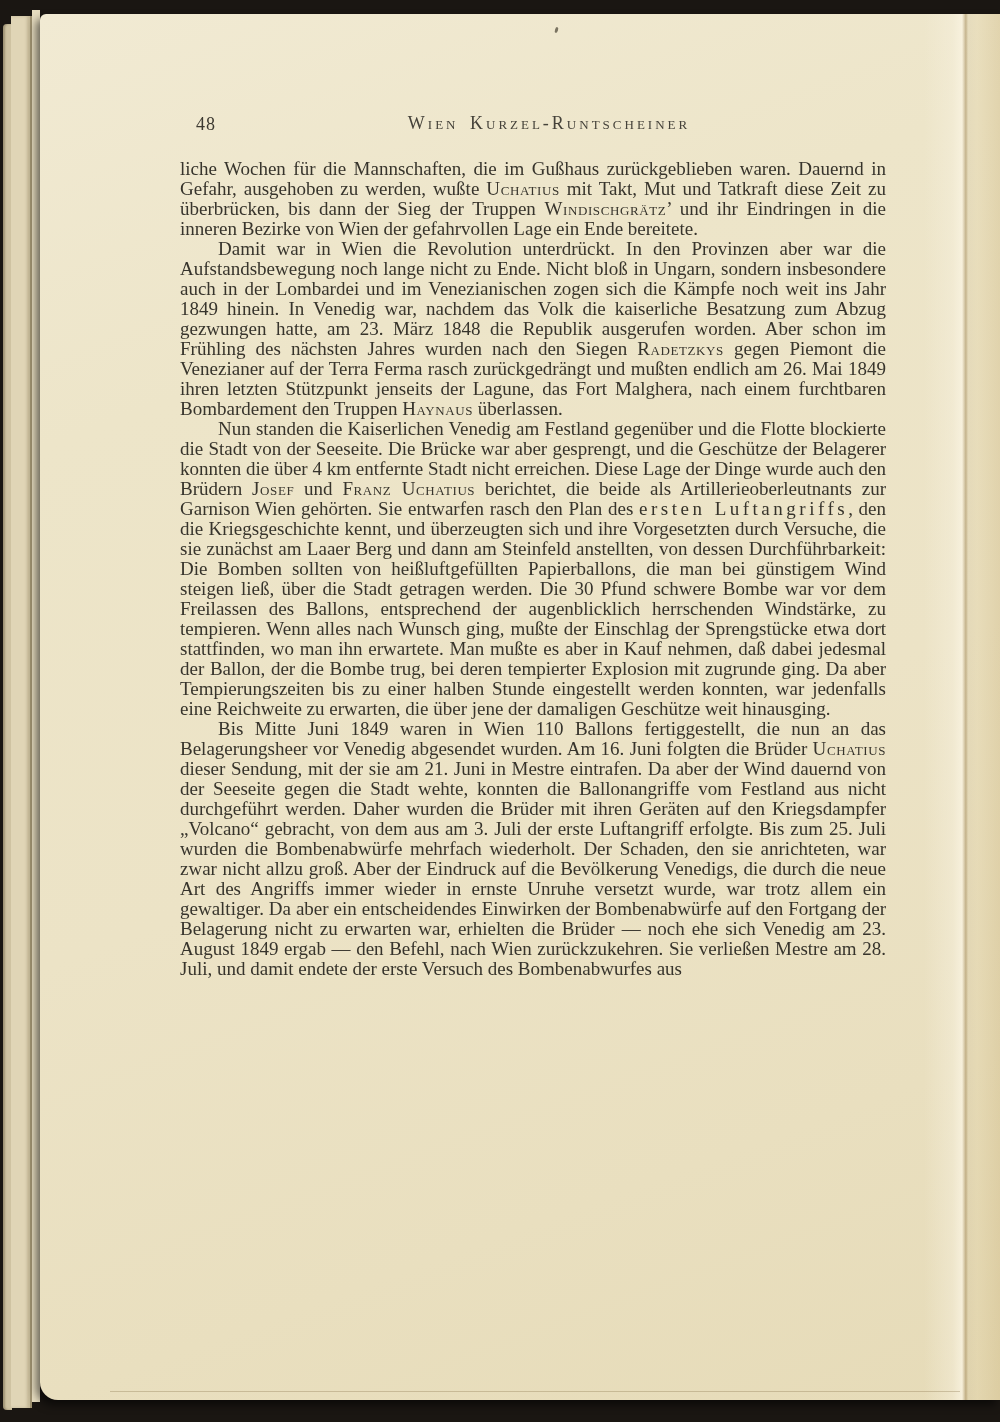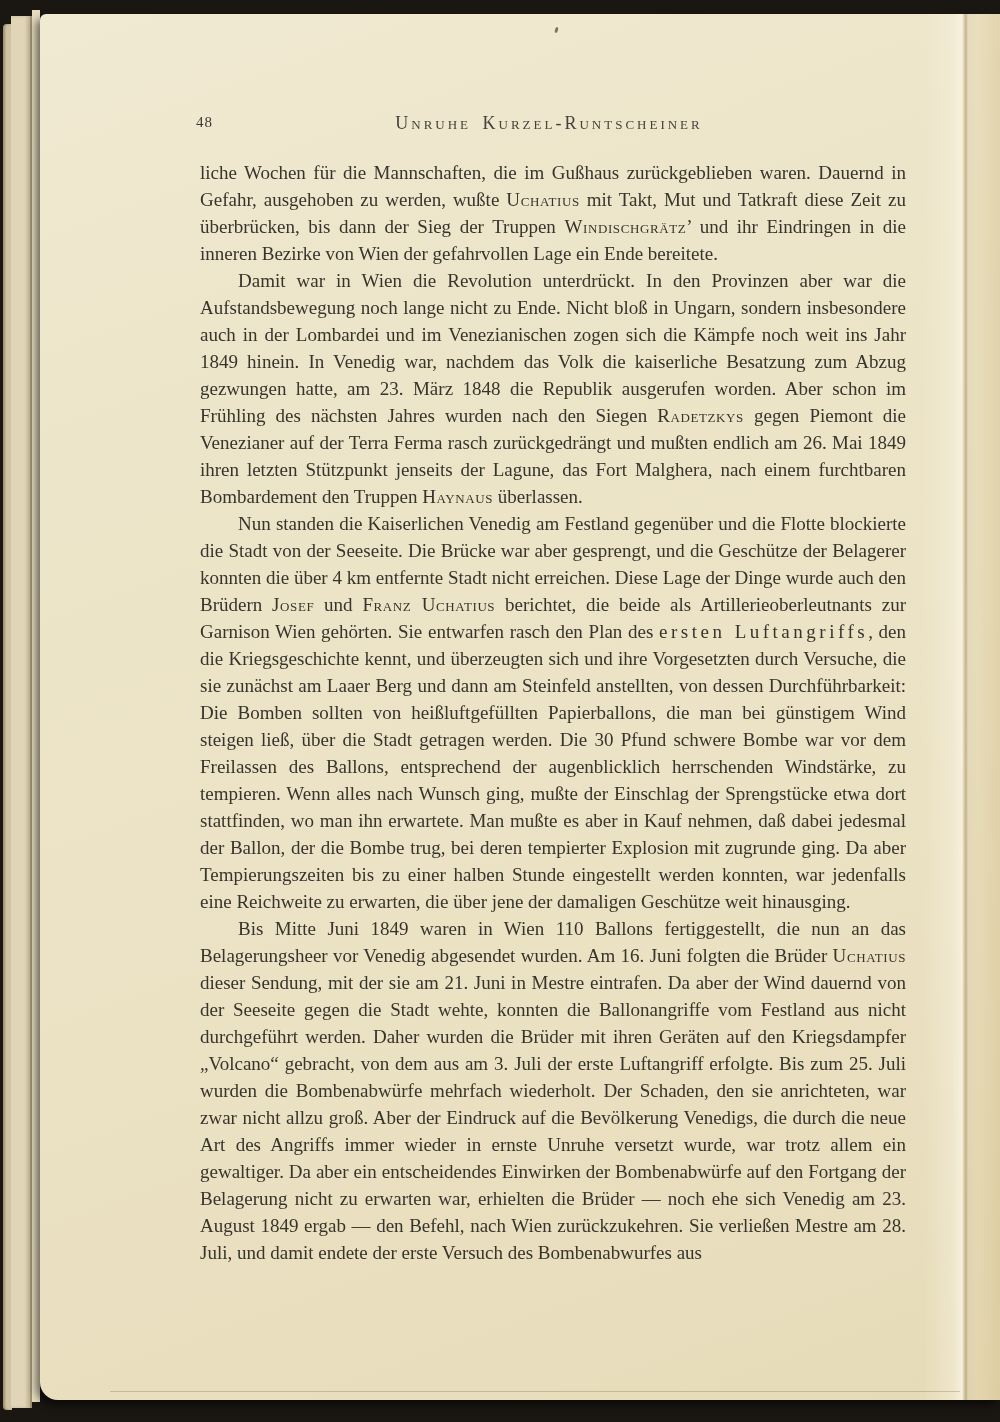--- a/index.html
+++ b/index.html
@@ -74,41 +74,41 @@
     opacity: .8;
   }
 
   
   .pagehead {
     position: absolute;
     left: 156px; top: 99px; width: 706px; height: 26px;
   }
   .pagenum {
     position: absolute; left: 0; top: 1px;
-    font-size: 15px;
+    font-size: 18px;
     color: #3c3931;
     letter-spacing: 1px;
   }
   .runhead {
     position: absolute; left: 0; right: 0; top: 0;
     text-align: center;
     font-variant: small-caps;
     letter-spacing: 3px;
     word-spacing: 4px;
     font-size: 18px;
     color: #45423a;
   }
 
   
   .bodytext {
     position: absolute;
-    left: 160px; top: 145px; width: 706px;
+    left: 140px; top: 145px; width: 706px;
     text-align: justify;
     font-size: 19px;
-    line-height: 27px;
+    line-height: 20px;
     color: var(--ink, #37342c);
   }
   .para { margin: 0; padding: 0; }
   .para.indent { text-indent: 38px; }
 
   .sc { font-variant: small-caps; letter-spacing: .6px; }
   .sp { letter-spacing: 3.5px; font-family: Liberation Serif, serif; }
 </style>
 </head>
 <body>
@@ -120,21 +120,21 @@
   <div class="edge edge-3"></div>
 
   <div class="page">
 
     <div class="crease"></div>
     <div class="bottom-edge-line"></div>
     <div class="speck"></div>
 
     <div class="pagehead">
       <span class="pagenum">48</span>
-      <span class="runhead">Unruhe Kurzel-Runtscheiner</span>
+      <span class="runhead">Wien Kurzel-Runtscheiner</span>
     </div>
 
     <div class="bodytext">
         <p class="para"><span>liche Wochen für die Mannschaften, die im Gußhaus zurückgeblieben waren. Dauernd in Gefahr, ausgehoben zu werden, wußte </span><span class="sc">Uchatius</span><span> mit Takt, Mut und Tatkraft diese Zeit zu überbrücken, bis dann der Sieg der Truppen </span><span class="sc">Windischgrätz</span><span>’ und ihr Eindringen in die inneren Bezirke von Wien der gefahrvollen Lage ein Ende bereitete.</span></p>
         <p class="para indent"><span>Damit war in Wien die Revolution unterdrückt. In den Provinzen aber war die Aufstandsbewegung noch lange nicht zu Ende. Nicht bloß in Ungarn, sondern insbesondere auch in der Lombardei und im Venezianischen zogen sich die Kämpfe noch weit ins Jahr 1849 hinein. In Venedig war, nachdem das Volk die kaiserliche Besatzung zum Abzug gezwungen hatte, am 23. März 1848 die Republik ausgerufen worden. Aber schon im Frühling des nächsten Jahres wurden nach den Siegen </span><span class="sc">Radetzkys</span><span> gegen Piemont die Venezianer auf der Terra Ferma rasch zurückgedrängt und mußten endlich am 26. Mai 1849 ihren letzten Stützpunkt jenseits der Lagune, das Fort Malghera, nach einem furchtbaren Bombardement den Truppen </span><span class="sc">Haynaus</span><span> überlassen.</span></p>
         <p class="para indent"><span>Nun standen die Kaiserlichen Venedig am Festland gegenüber und die Flotte blockierte die Stadt von der Seeseite. Die Brücke war aber gesprengt, und die Geschütze der Belagerer konnten die über 4 km entfernte Stadt nicht erreichen. Diese Lage der Dinge wurde auch den Brüdern </span><span class="sc">Josef</span><span> und </span><span class="sc">Franz Uchatius</span><span> berichtet, die beide als Artillerieoberleutnants zur Garnison Wien gehörten. Sie entwarfen rasch den Plan des </span><span class="sp">ersten Luftangriffs</span><span>, den die Kriegsgeschichte kennt, und überzeugten sich und ihre Vorgesetzten durch Versuche, die sie zunächst am Laaer Berg und dann am Steinfeld anstellten, von dessen Durchführbarkeit: Die Bomben sollten von heißluftgefüllten Papierballons, die man bei günstigem Wind steigen ließ, über die Stadt getragen werden. Die 30 Pfund schwere Bombe war vor dem Freilassen des Ballons, entsprechend der augenblicklich herrschenden Windstärke, zu tempieren. Wenn alles nach Wunsch ging, mußte der Einschlag der Sprengstücke etwa dort stattfinden, wo man ihn erwartete. Man mußte es aber in Kauf nehmen, daß dabei jedesmal der Ballon, der die Bombe trug, bei deren tempierter Explosion mit zugrunde ging. Da aber Tempierungszeiten bis zu einer halben Stunde eingestellt werden konnten, war jedenfalls eine Reichweite zu erwarten, die über jene der damaligen Geschütze weit hinausging.</span></p>
         <p class="para indent"><span>Bis Mitte Juni 1849 waren in Wien 110 Ballons fertiggestellt, die nun an das Belagerungsheer vor Venedig abgesendet wurden. Am 16. Juni folgten die Brüder </span><span class="sc">Uchatius</span><span> dieser Sendung, mit der sie am 21. Juni in Mestre eintrafen. Da aber der Wind dauernd von der Seeseite gegen die Stadt wehte, konnten die Ballonangriffe vom Festland aus nicht durchgeführt werden. Daher wurden die Brüder mit ihren Geräten auf den Kriegsdampfer „Volcano“ gebracht, von dem aus am 3. Juli der erste Luftangriff erfolgte. Bis zum 25. Juli wurden die Bombenabwürfe mehrfach wiederholt. Der Schaden, den sie anrichteten, war zwar nicht allzu groß. Aber der Eindruck auf die Bevölkerung Venedigs, die durch die neue Art des Angriffs immer wieder in ernste Unruhe versetzt wurde, war trotz allem ein gewaltiger. Da aber ein entscheidendes Einwirken der Bombenabwürfe auf den Fortgang der Belagerung nicht zu erwarten war, erhielten die Brüder — noch ehe sich Venedig am 23. August 1849 ergab — den Befehl, nach Wien zurückzukehren. Sie verließen Mestre am 28. Juli, und damit endete der erste Versuch des Bombenabwurfes aus</span></p>
       </div>
 
   </div>

